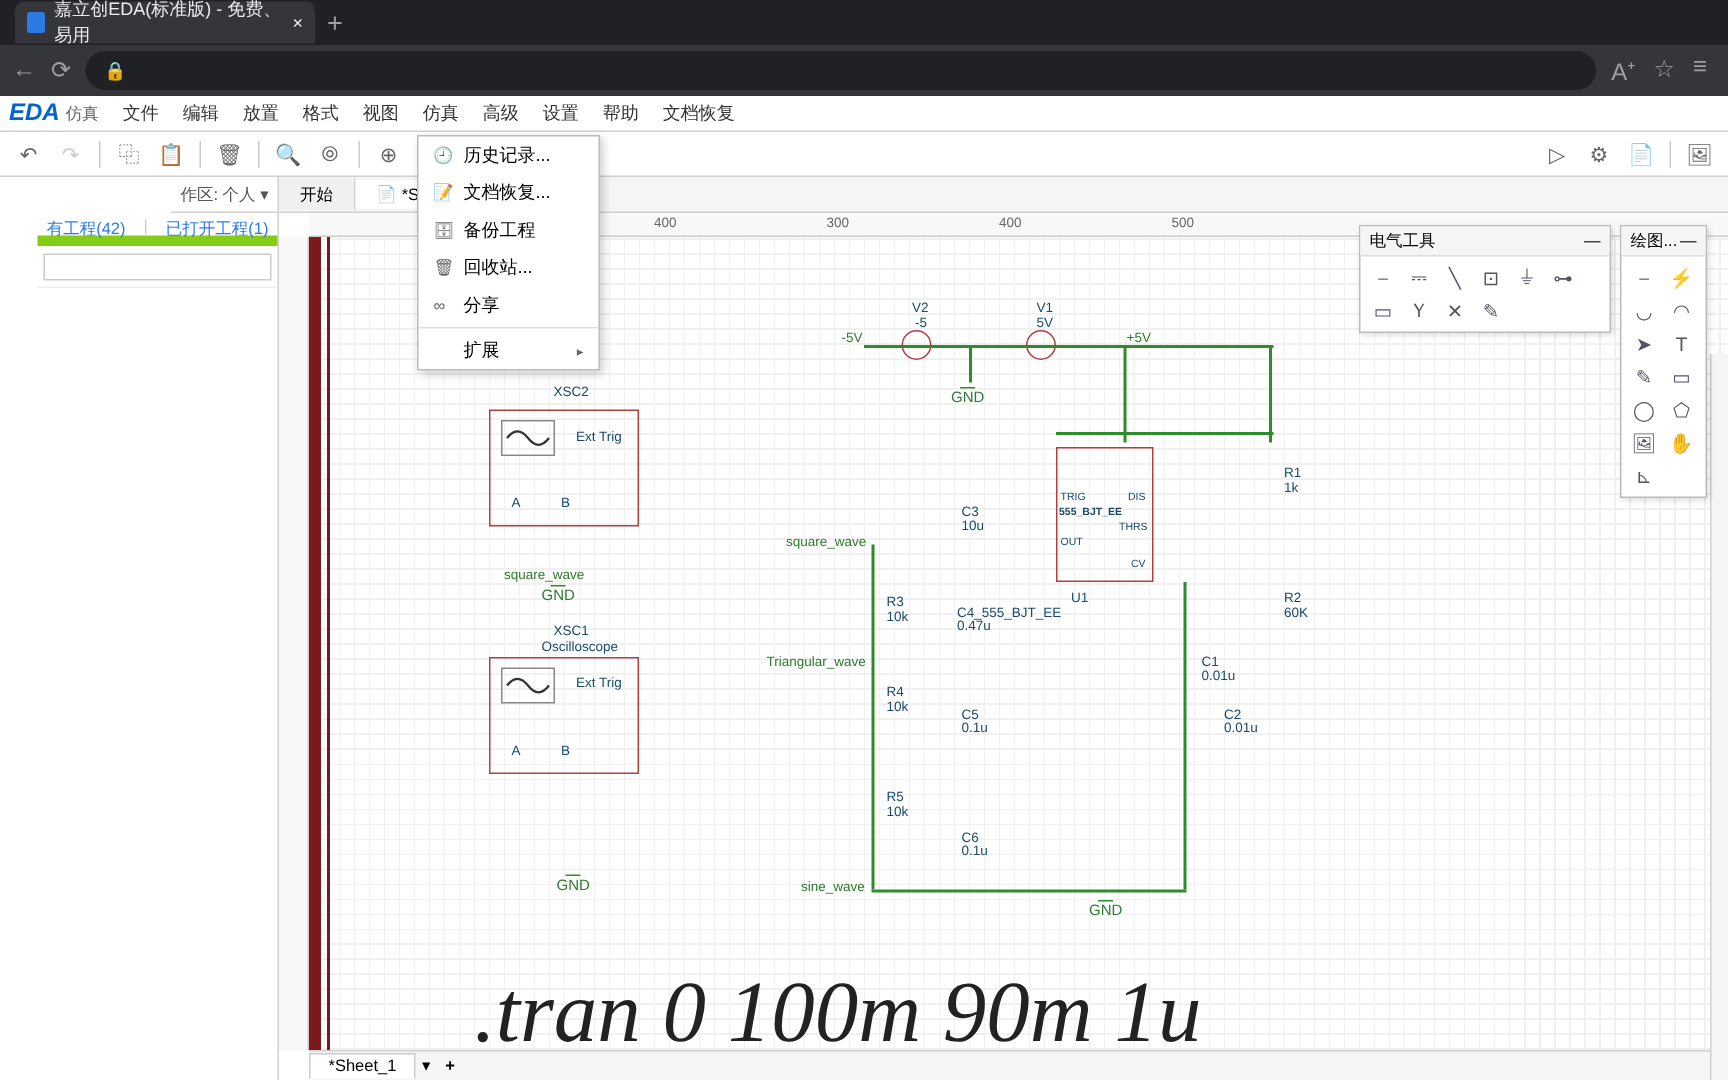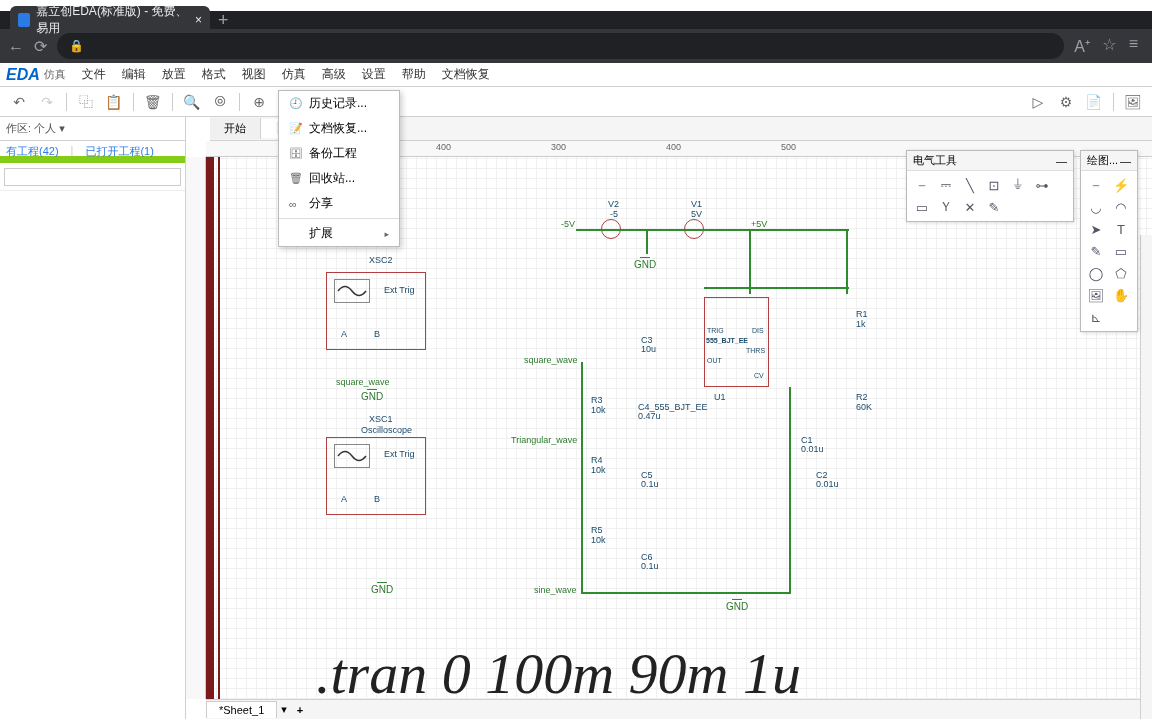--- a/index.html
+++ b/index.html
@@ -1,18 +1,18 @@
 <!DOCTYPE html>
 <html><head>
 <meta charset="utf-8">
 <style>
 * { margin: 0; padding: 0; box-sizing: border-box; font-family: "Microsoft YaHei", Arial, sans-serif; }
 body { width: 1152px; height: 720px; overflow: hidden; background: #fff; position: relative; }
 
-.browser-bar { height: 18px; background: #202124; display: flex; align-items: center; margin-top: 11px; }
+.browser-bar { height: 30px; background: #202124; display: flex; align-items: center; }
 .browser-tab { background: #35363a; height: 28px; margin-left: 10px; width: 200px; display: flex; align-items: center; padding: 0 8px; border-radius: 6px 6px 0 0; color: #e8eaed; font-size: 12px; gap: 6px; }
 .browser-tab .favicon { width: 14px; height: 14px; background: #2c7be5; border-radius: 2px; }
 .browser-tab .close { margin-left: auto; cursor: pointer; }
 .new-tab { color: #9aa0a6; margin-left: 8px; font-size: 18px; cursor: pointer; }
 
 .addr-bar { height: 34px; background: #35363a; display: flex; align-items: center; padding: 0 8px; gap: 10px; color: #9aa0a6; }
 .addr-bar .url-box { flex: 1; background: #202124; border-radius: 14px; height: 26px; display: flex; align-items: center; padding: 0 12px; gap: 8px; font-size: 12px; color: #9aa0a6; }
 .addr-bar .url-box .url-text { color: #bdc1c6; }
 .addr-right { display: flex; gap: 12px; padding-right: 6px; }
 
@@ -21,35 +21,35 @@
 .sim-tag { font-size: 11px; color: #666; margin-right: 8px; }
 .menu-item { font-size: 12px; color: #333; padding: 3px 8px; cursor: pointer; }
 
 .toolbar { height: 30px; background: #fff; display: flex; align-items: center; padding: 0 6px; gap: 2px; border-bottom: 1px solid #d0d0d0; }
 .tb-btn { width: 26px; height: 24px; display: flex; align-items: center; justify-content: center; color: #666; cursor: pointer; border-radius: 2px; font-size: 14px; }
 .tb-sep { width: 1px; height: 18px; background: #ccc; margin: 0 4px; }
 .tb-btn.disabled { color: #ccc; }
 
 .main { display: flex; height: calc(720px - 30px - 34px - 24px - 30px); position: relative; }
 
-.sidebar { width: 186px; border-right: 1px solid #d0d0d0; display: flex; flex-direction: column; }
+.sidebar { width: 186px; border-right: 1px solid #d0d0d0; display: flex; flex-direction: column; align-items: flex-end; }
 .sb-hdr { height: 24px; border-bottom: 1px solid #d0d0d0; display: flex; align-items: center; padding: 0 6px; font-size: 11px; color: #555; }
 .sb-tabs { height: 22px; display: flex; border-bottom: 7px solid #84cc16; font-size: 11px; }
 .sb-tab { padding: 3px 6px; color: #2c7be5; cursor: pointer; }
 .sb-tab.sep { color: #ccc; }
 .sb-search { padding: 4px; border-bottom: 1px solid #eee; }
 .sb-search input { width: 100%; height: 18px; border: 1px solid #ccc; font-size: 11px; padding: 0 4px; }
 .tree { font-size: 11px; padding: 4px 0; }
 .tree-item { padding: 2px 8px; cursor: pointer; display: flex; align-items: center; gap: 4px; }
 .tree-item.sel { background: #0078d4; color: #fff; }
 .tree-icon { width: 12px; height: 10px; background: #e8c070; border: 1px solid #c0a050; display: inline-block; }
 .tree-icon.file { background: #d0e8f8; border-color: #70a8d0; }
 
 .canvas-wrap { flex: 1; position: relative; background: #fff; overflow: hidden; }
-.tabs-row { height: 24px; display: flex; align-items: center; border-bottom: 1px solid #d0d0d0; font-size: 11px; background: #f5f5f5; margin-left: 24px; }
+.tabs-row { height: 24px; display: flex; align-items: center; border-bottom: 1px solid #d0d0d0; font-size: 11px; background: #f5f5f5; }
 .doc-tab { padding: 3px 14px; background: #fff; border-right: 1px solid #d0d0d0; cursor: pointer; }
 .doc-tab.start { background: #f0f0f0; }
 .ruler-h { position: absolute; top: 24px; left: 20px; right: 0; height: 16px; background: #f8f8f8; border-bottom: 1px solid #ccc; font-size: 9px; color: #666; overflow: hidden; }
 .ruler-h span { position: absolute; top: 1px; }
 .ruler-v { position: absolute; top: 40px; left: 0; width: 20px; bottom: 20px; background: #f8f8f8; border-right: 1px solid #ccc; }
 .canvas { position: absolute; top: 40px; left: 20px; right: 0; bottom: 20px; background-image: repeating-linear-gradient(0deg, #f0f0f0 0 1px, transparent 1px 10px), repeating-linear-gradient(90deg, #f0f0f0 0 1px, transparent 1px 10px); }
 .canvas .red-rect { position: absolute; border: 1.5px solid #b04040; }
 .canvas .grn { position: absolute; background: #2e8b2e; }
 .canvas .red-line { position: absolute; background: #7a1a1a; }
 .canvas .lbl { position: absolute; font-size: 9px; color: #1a4a6a; }

